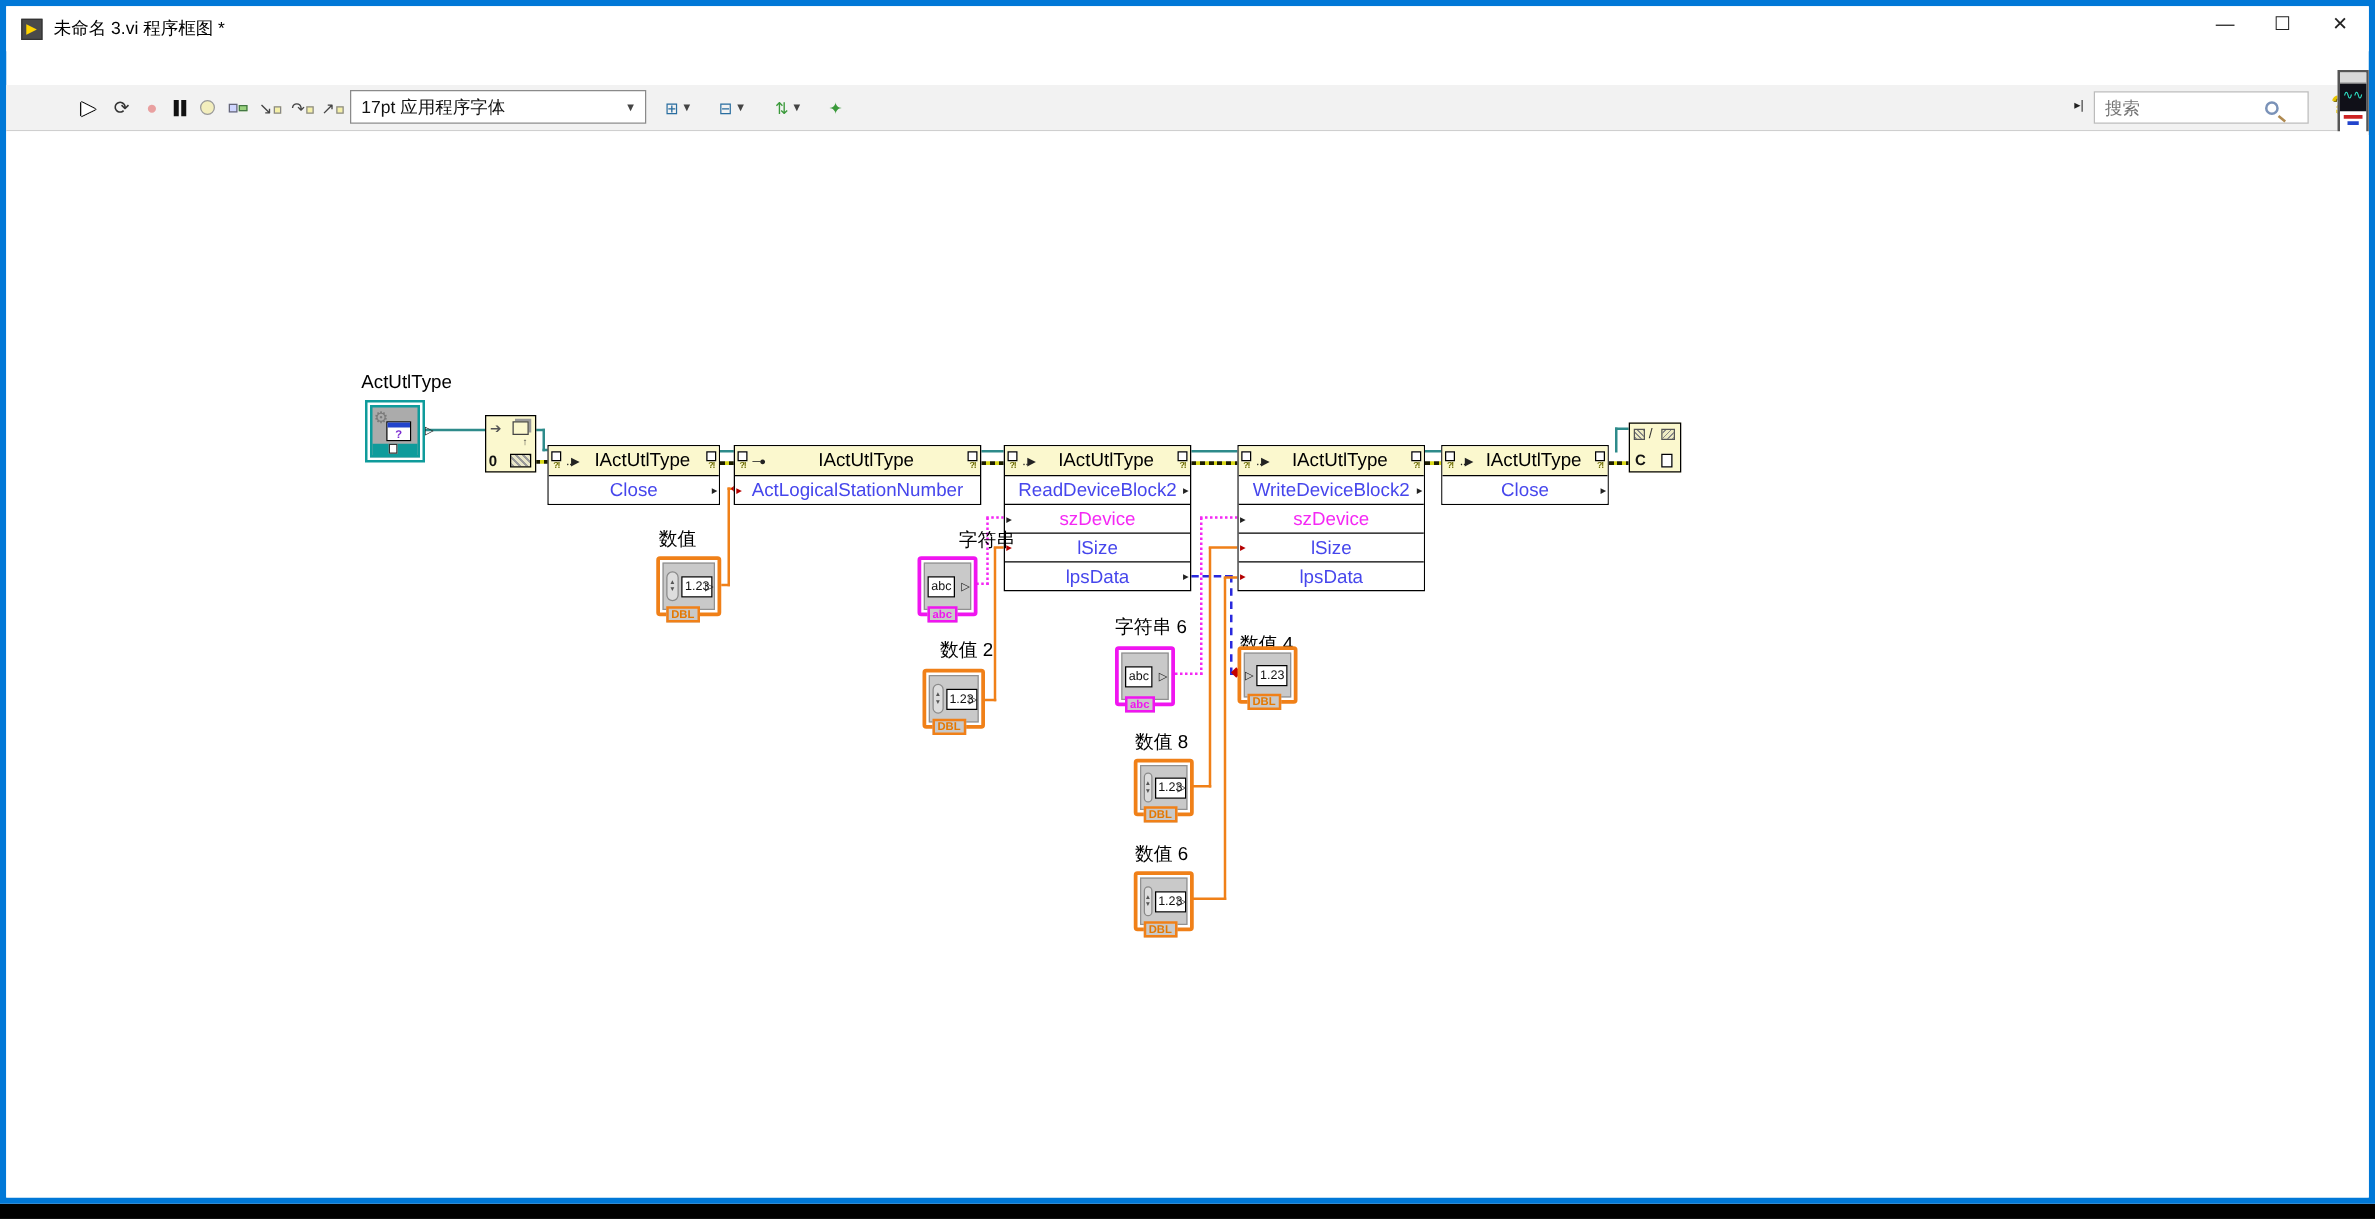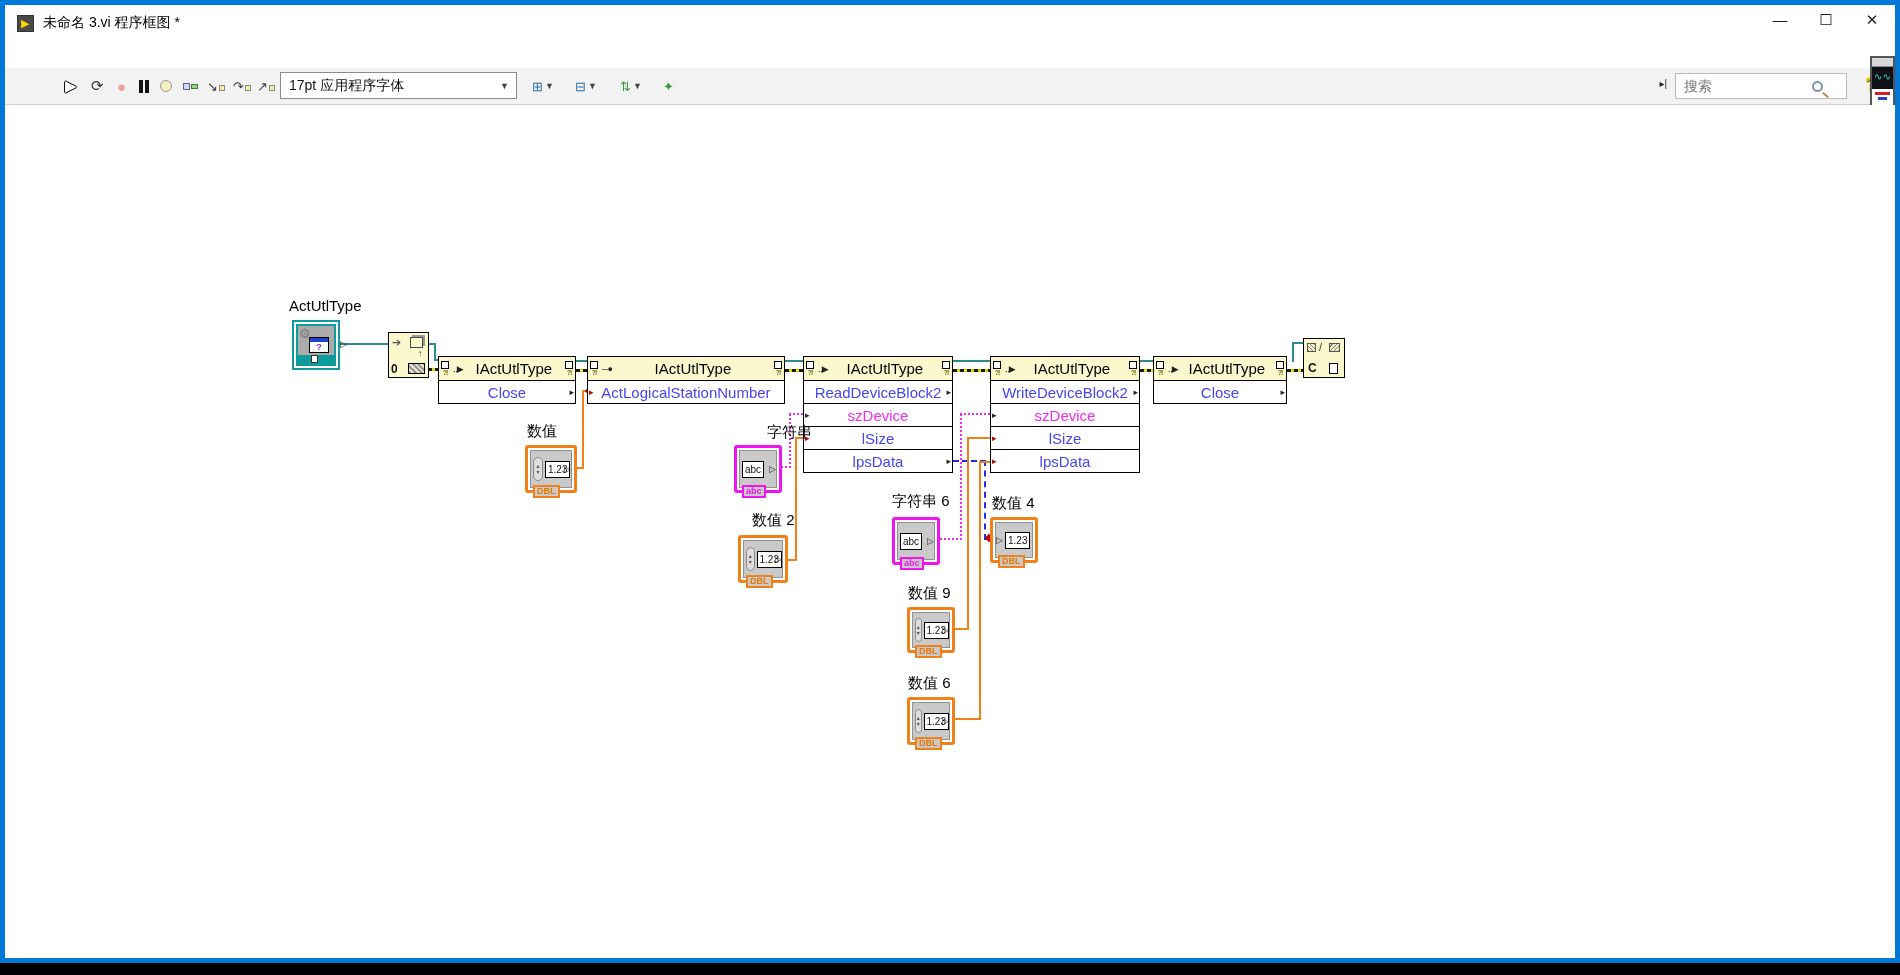--- a/index.html
+++ b/index.html
@@ -427,30 +427,30 @@
 
     <div class="ctl-label" style="left:887px;top:387px;">字符串 6</div>
     <div class="term str" style="left:887px;top:412px;width:48px;height:48px;">
       <div class="panel">
         <div class="fld">abc</div>
         <span class="opin">▷</span>
       </div>
       <div class="ttag str">abc</div>
     </div>
 
-    <div class="ctl-label" style="left:987px;top:389px;">数值 4</div>
+    <div class="ctl-label" style="left:987px;top:401px;text-decoration:underline;">数值 4</div>
     <div class="term" style="left:985px;top:412px;width:48px;height:46px;">
       <div class="panel">
         <span class="ipin">▷</span>
         <div class="fld" style="margin-left:9px;">1.23</div>
       </div>
       <div class="ttag">DBL</div>
     </div>
 
-    <div class="ctl-label" style="left:903px;top:479px;">数值 9</div>
+    <div class="ctl-label" style="left:903px;top:479px;">数值 8</div>
     <div class="term" style="left:902px;top:502px;width:48px;height:46px;">
       <div class="panel">
         <div class="spin">
             <span>▴</span>
             <span>▾</span>
           </div>
         <div class="fld">1.23</div>
         <span class="opin">▷</span>
       </div>
       <div class="ttag">DBL</div>

